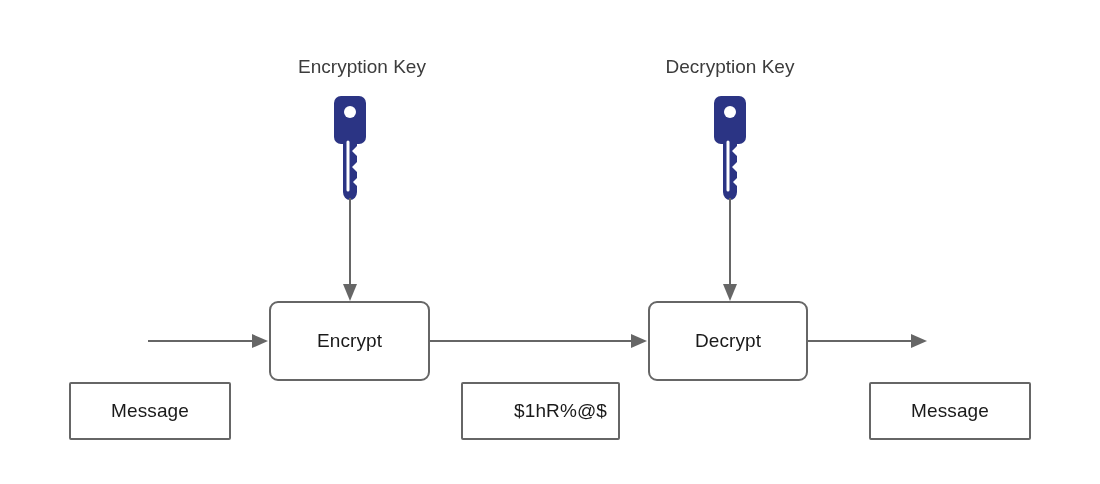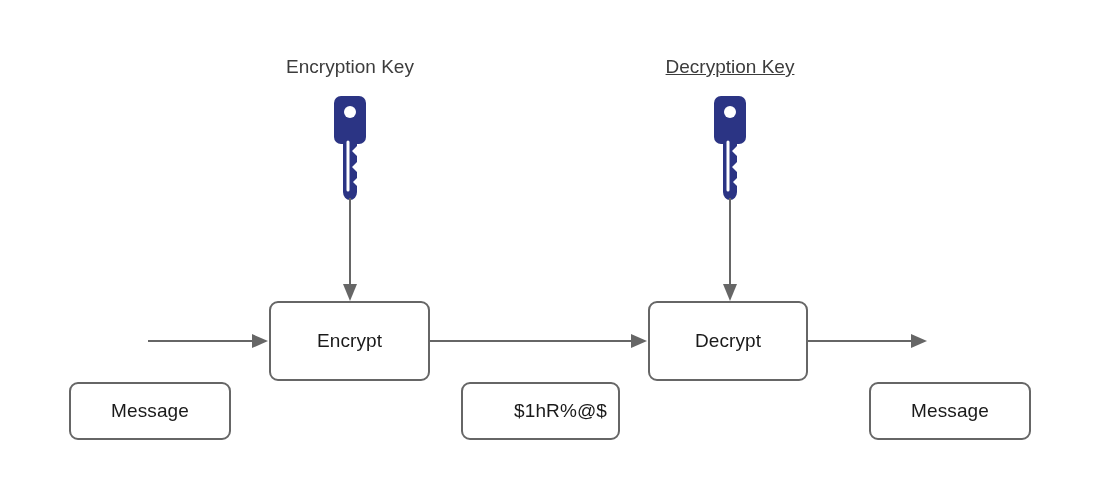--- a/index.html
+++ b/index.html
@@ -28,21 +28,21 @@
     justify-content: center;
     color: #1a1a1a;
     font-size: 19px;
     font-family: "Liberation Sans", sans-serif;
     letter-spacing: 0.1px;
   }
   .proc-box {
     border-radius: 9px;
   }
   .data-box {
-    border-radius: 9px;
+    border-radius: 2px;
   }
   .key-label {
     position: absolute;
     color: #3c3c3c;
     font-size: 19px;
     font-family: "Liberation Sans", sans-serif;
     text-align: center;
     white-space: nowrap;
   }
   .key-icon {
@@ -60,21 +60,21 @@
   .arrow-head {
     fill: #666666;
     stroke: none;
   }
 </style>
 </head>
 <body>
 
 <div id="canvas">
 
-  <div class="key-label" style="left:250px; top:56px; width:200px;">Encryption Key</div>
+  <div class="key-label" style="left:262px; top:56px; width:200px;">Encryption Key</div>
 
   <div class="key-icon" style="left:328px; top:96px; width:44px; height:106px;">
     <svg width="44" height="106" viewBox="0 0 44 106" xmlns="http://www.w3.org/2000/svg">
       <g fill="#2b3484">
         <rect x="6" y="0" width="32" height="48" rx="7" ry="7"></rect>
         <circle cx="22" cy="16" r="6" fill="#ffffff"></circle>
         <path d="M15 44
                  L15 96
                  a7 8 0 0 0 14 0
                  L29 90
@@ -90,21 +90,21 @@
         <path d="M20 46 L20 94" stroke="#ffffff" stroke-width="3" fill="none" stroke-linecap="round"></path>
       </g>
     </svg>
   </div>
 
   <svg class="arrow-svg" style="left:340px; top:198px; width:22px; height:106px;" viewBox="0 0 22 106" xmlns="http://www.w3.org/2000/svg">
     <line class="arrow-line" x1="10" y1="0" x2="10" y2="92"></line>
     <polygon class="arrow-head" points="10,103 3,86 17,86"></polygon>
   </svg>
 
-  <div class="key-label" style="left:630px; top:56px; width:200px;text-decoration:underline;">Decryption Key</div>
+  <div class="key-label" style="left:630px; top:56px; width:200px;">Decryption Key</div>
 
   <div class="key-icon" style="left:708px; top:96px; width:44px; height:106px;">
     <svg width="44" height="106" viewBox="0 0 44 106" xmlns="http://www.w3.org/2000/svg">
       <g fill="#2b3484">
         <rect x="6" y="0" width="32" height="48" rx="7" ry="7"></rect>
         <circle cx="22" cy="16" r="6" fill="#ffffff"></circle>
         <path d="M15 44
                  L15 96
                  a7 8 0 0 0 14 0
                  L29 90

